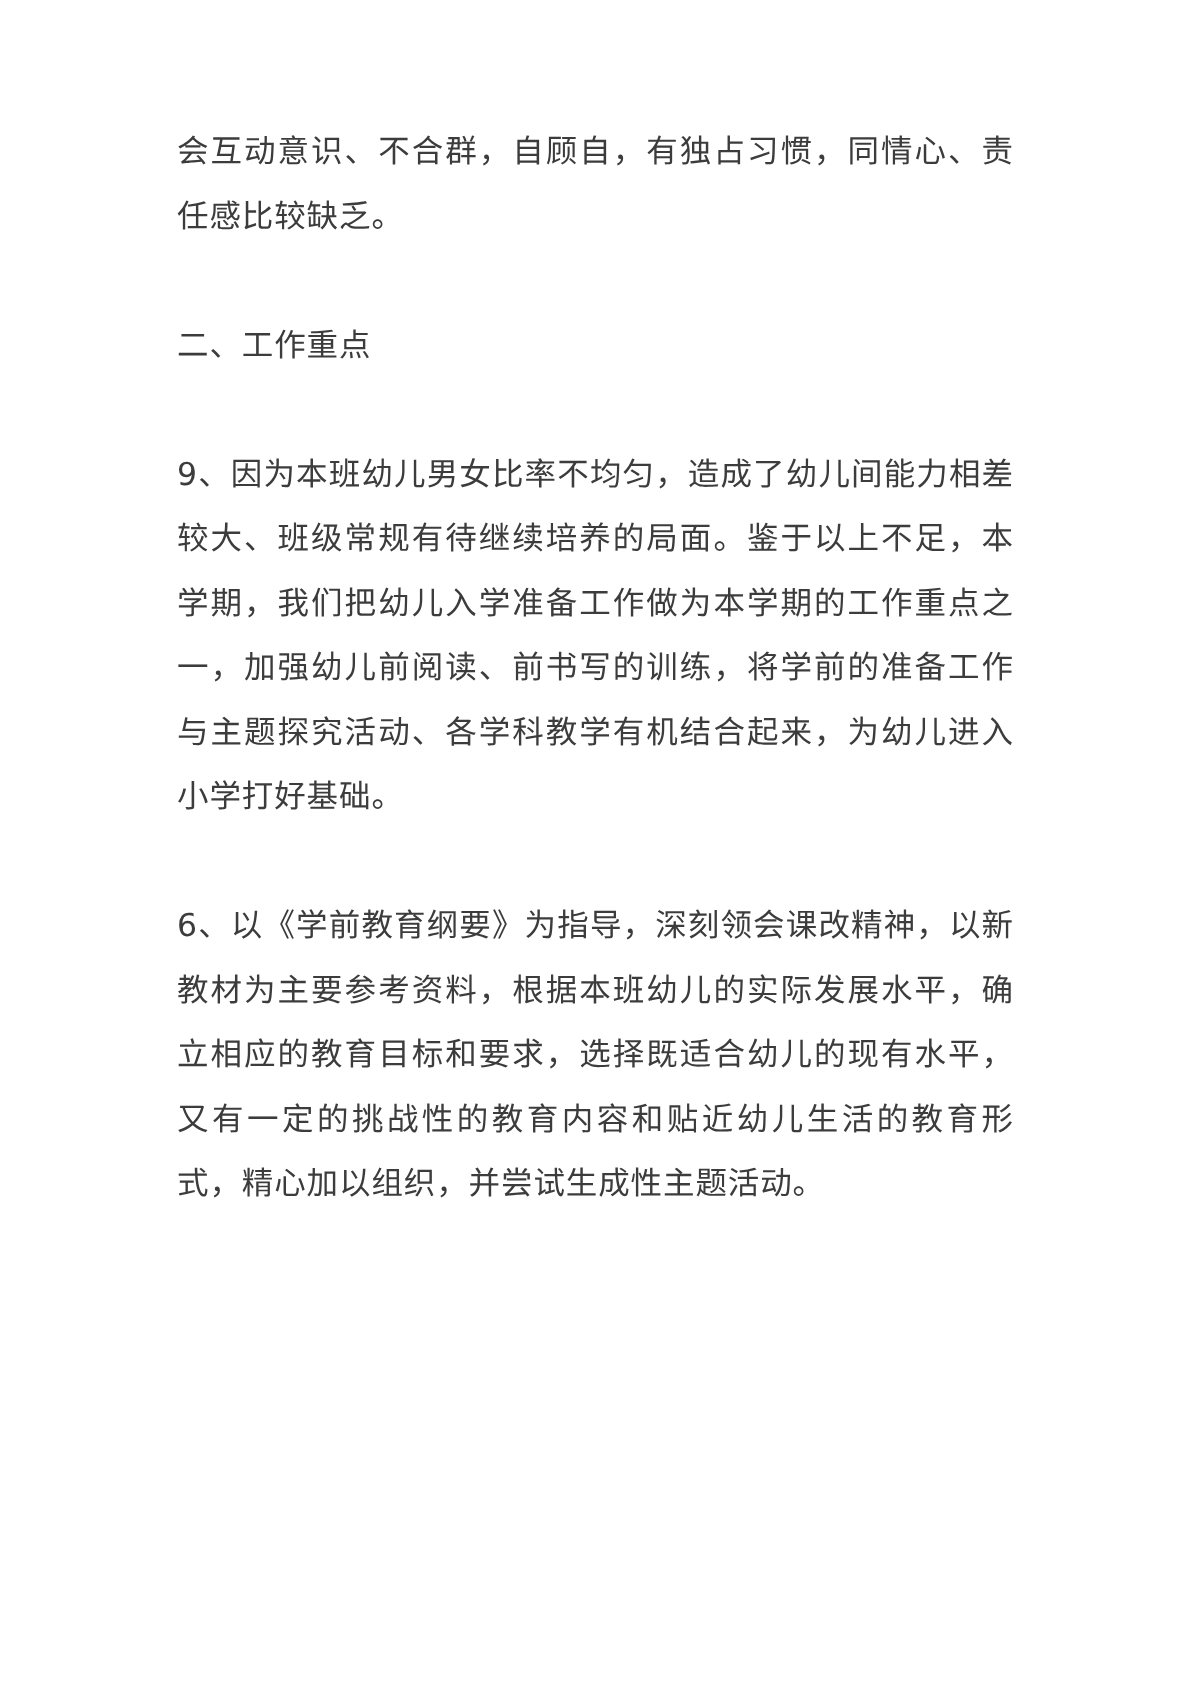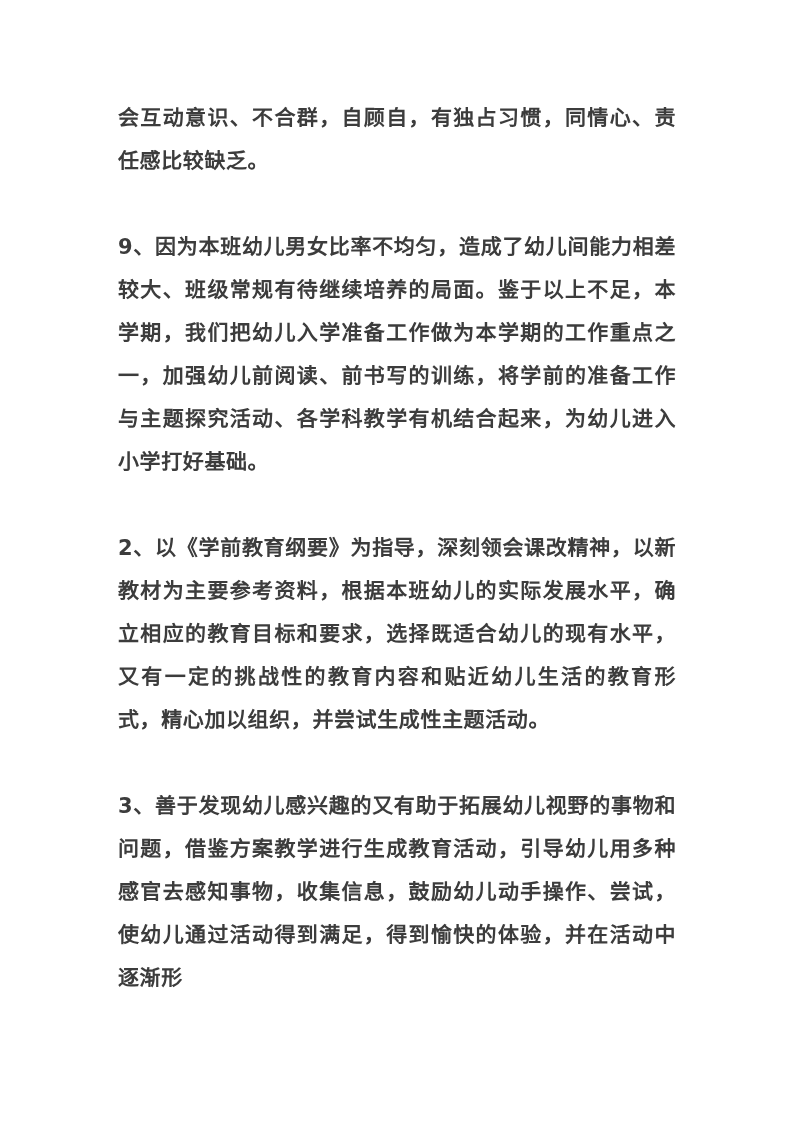--- a/index.html
+++ b/index.html
@@ -15,23 +15,22 @@
     height: 1122px;
     margin: 0 auto;
     background: #ffffff;
     overflow: hidden;
     box-sizing: border-box;
   }
 
   .doc-body {
     position: absolute;
     left: 118px;
-    top: 97px;
+    top: 80px;
     width: 558px;
-    font-weight: bold;
   }
 
   
   .para {
     font-family: "DejaVu Sans", "Liberation Sans", sans-serif;
     font-size: 21px;
     line-height: 43px;
     color: #3c3c3c;
     text-align: justify;
     text-justify: inter-ideograph;
@@ -62,21 +61,21 @@
   }
 </style>
 </head>
 <body>
 
 <div class="page">
   <div class="doc-body">
 
     <p class="para">会互动意识、不合群，自顾自，有独占习惯，同情心、责任感比较缺乏。</p>
 
+    <p class="heading">二、工作重点</p>
 
     <p class="para">9、因为本班幼儿男女比率不均匀，造成了幼儿间能力相差较大、班级常规有待继续培养的局面。鉴于以上不足，本学期，我们把幼儿入学准备工作做为本学期的工作重点之一，加强幼儿前阅读、前书写的训练，将学前的准备工作与主题探究活动、各学科教学有机结合起来，为幼儿进入小学打好基础。</p>
 
-    <p class="para">2、以《学前教育纲要》为指导，深刻领会课改精神，以新教材为主要参考资料，根据本班幼儿的实际发展水平，确立相应的教育目标和要求，选择既适合幼儿的现有水平，又有一定的挑战性的教育内容和贴近幼儿生活的教育形式，精心加以组织，并尝试生成性主题活动。</p>
+    <p class="para">6、以《学前教育纲要》为指导，深刻领会课改精神，以新教材为主要参考资料，根据本班幼儿的实际发展水平，确立相应的教育目标和要求，选择既适合幼儿的现有水平，又有一定的挑战性的教育内容和贴近幼儿生活的教育形式，精心加以组织，并尝试生成性主题活动。</p>
 
-    <p class="para para-clipped">3、善于发现幼儿感兴趣的又有助于拓展幼儿视野的事物和问题，借鉴方案教学进行生成教育活动，引导幼儿用多种感官去感知事物，收集信息，鼓励幼儿动手操作、尝试，使幼儿通过活动得到满足，得到愉快的体验，并在活动中逐渐形</p>
 
   </div>
 </div>
 
 </body></html>

